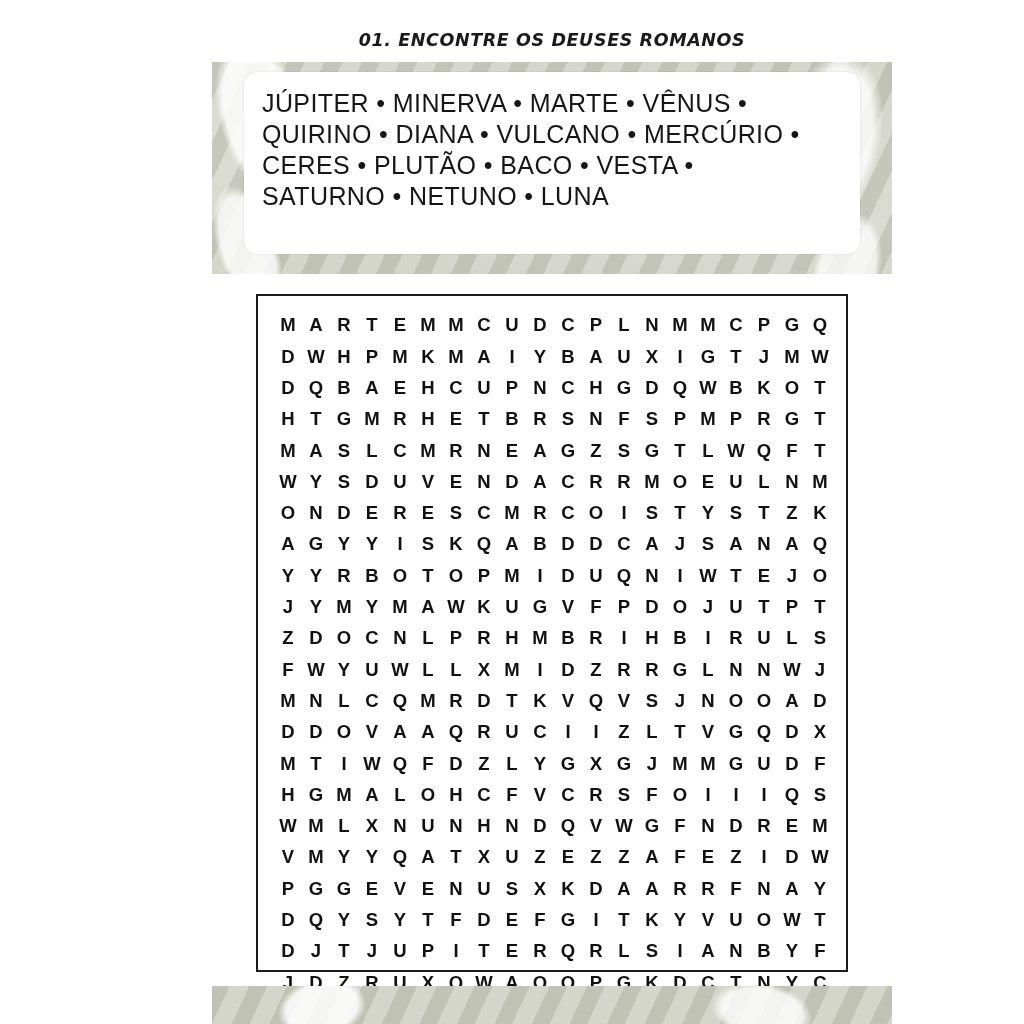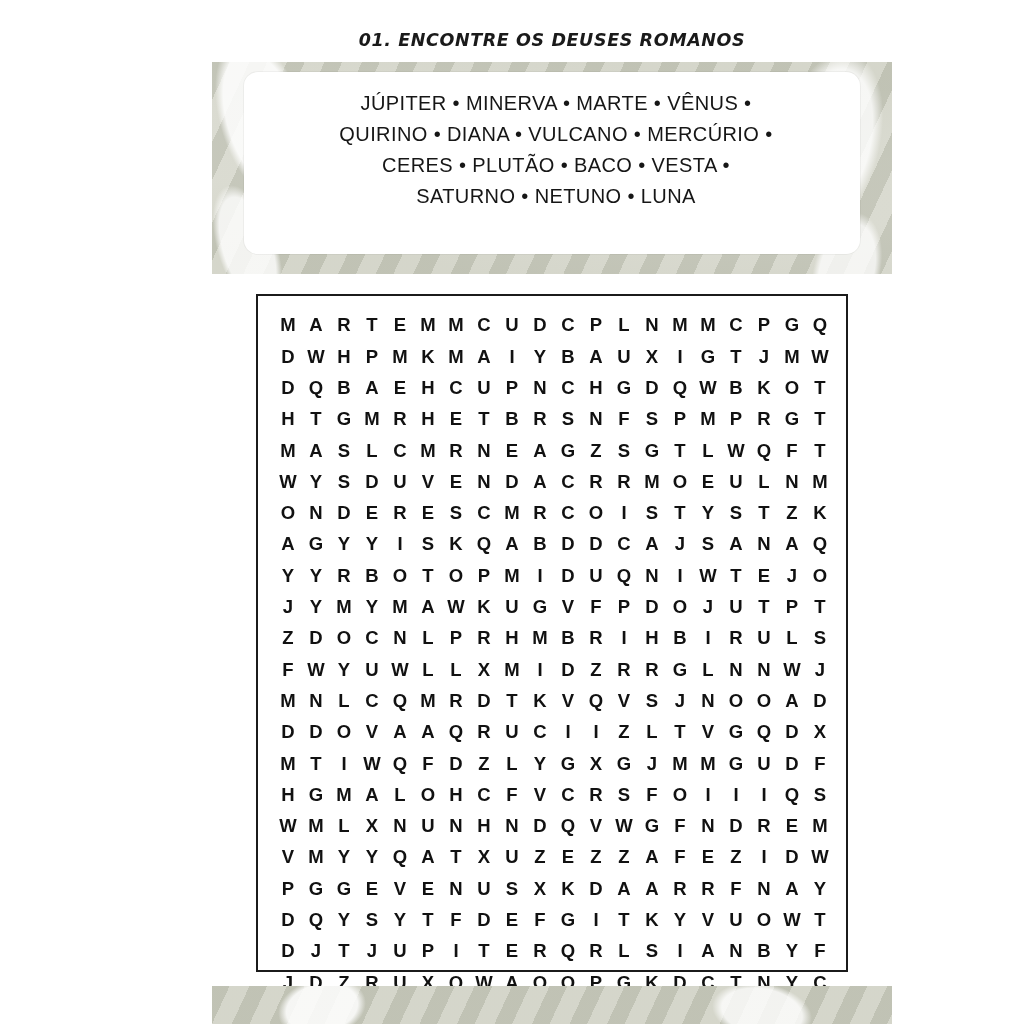--- a/index.html
+++ b/index.html
@@ -77,25 +77,25 @@
     width: 616px;
     height: 182px;
     background: #ffffff;
     border-radius: 14px;
     box-shadow: 0 0 0 1px rgba(0,0,0,0.04);
     z-index: 3;
   }
   .wordlist-text {
     position: absolute;
     top: 16px;
-    left: 4px;
+    left: 18px;
     width: 616px;
-    text-align: center;
+    text-align: left;
     font-family: "Liberation Sans", sans-serif;
-    font-size: 20px;
+    font-size: 25px;
     line-height: 31px;
     letter-spacing: 0.4px;
     color: #161616;
     white-space: pre-line;
   }
 
   
   .grid-box {
     position: absolute;
     top: 294px;

